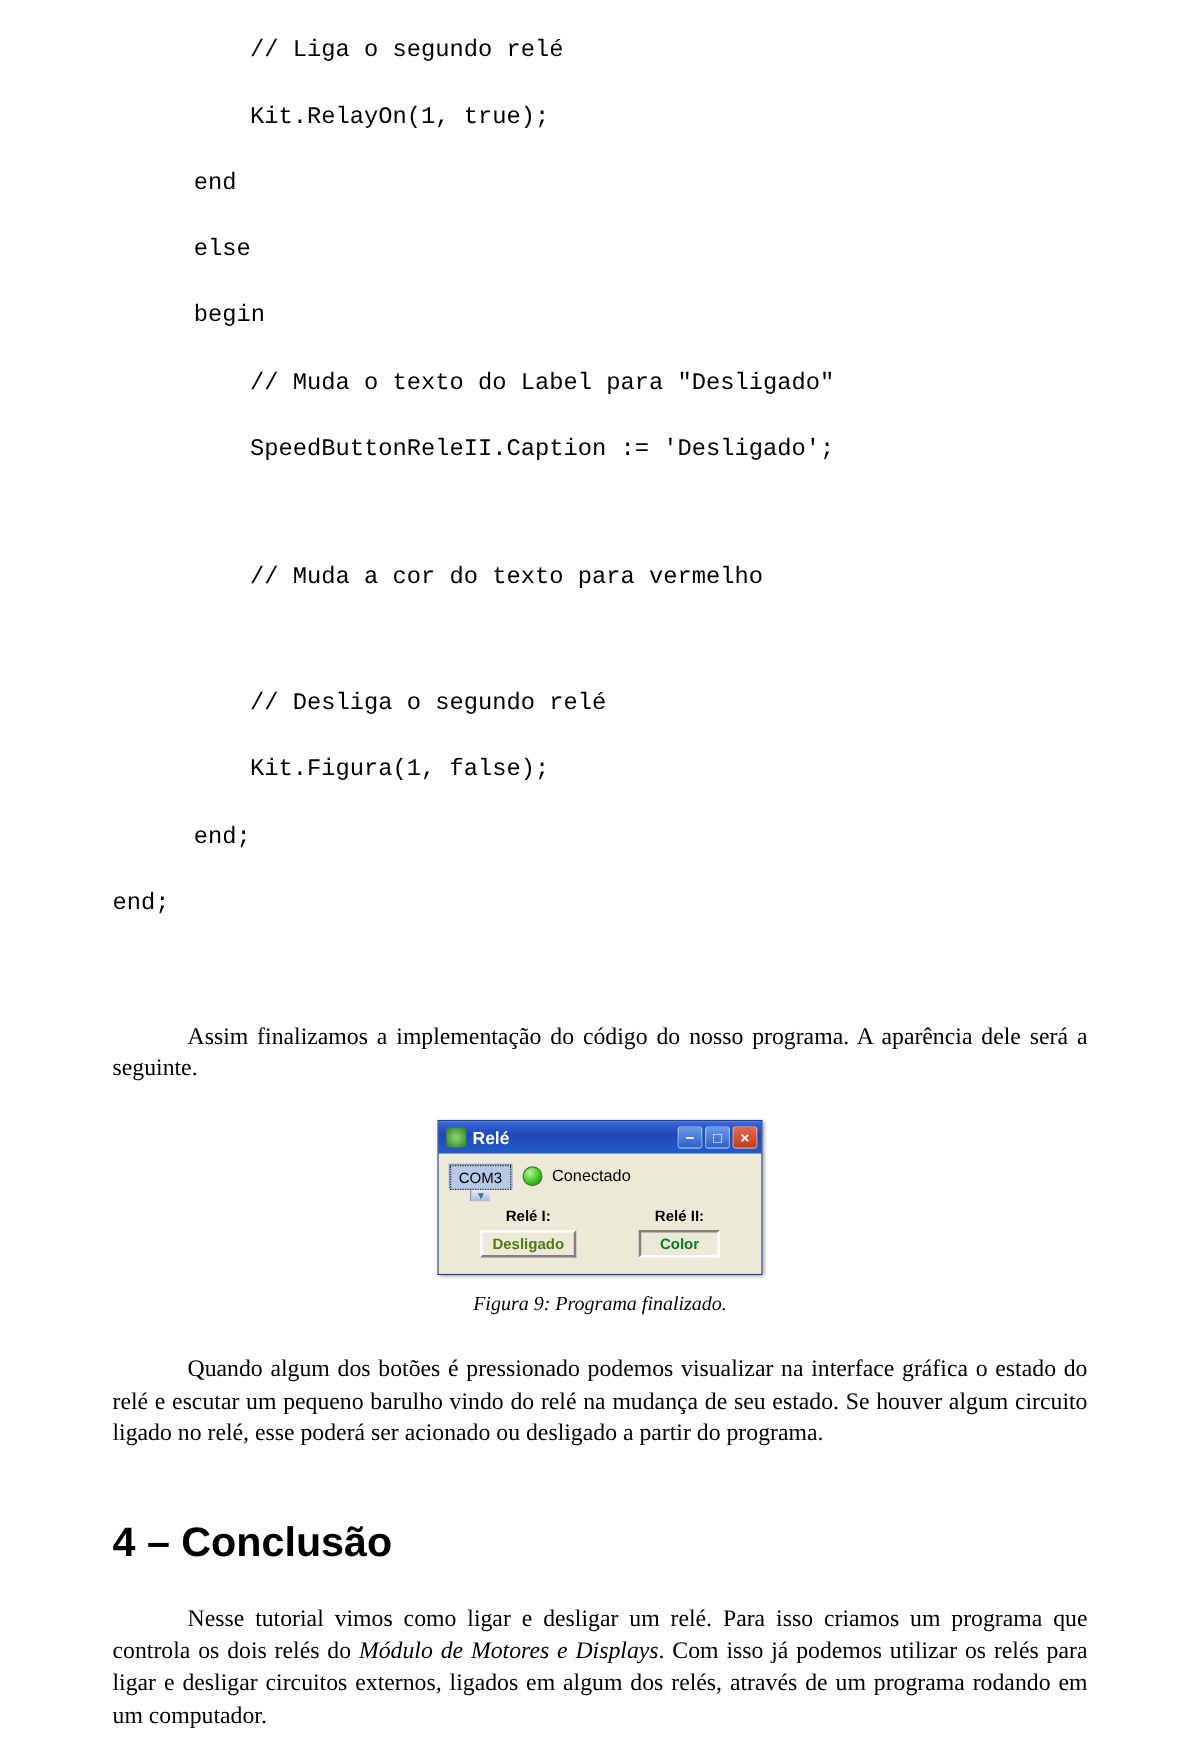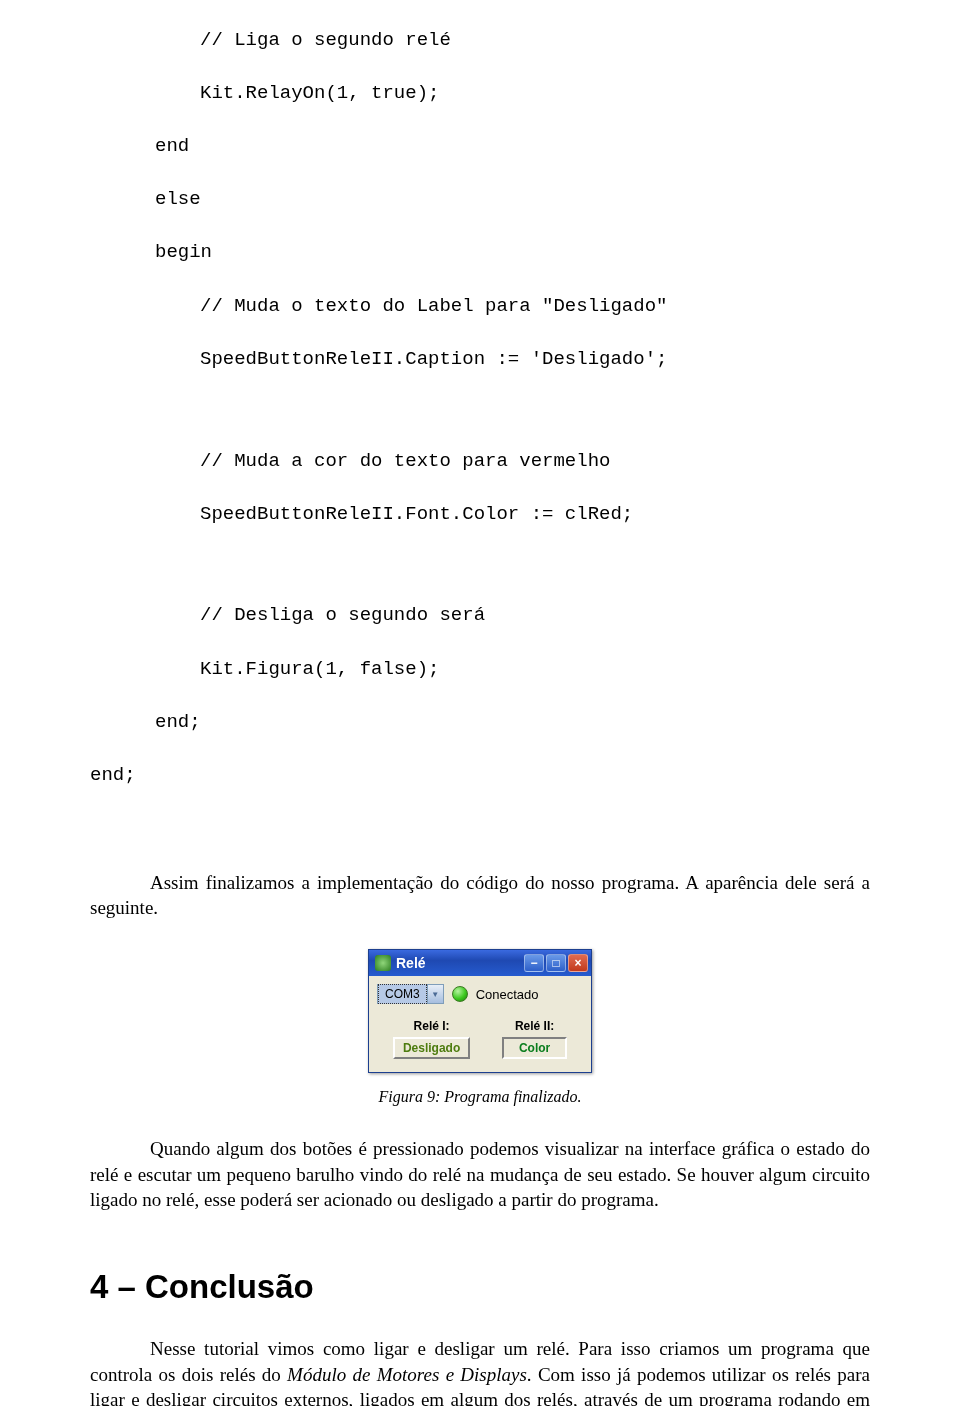--- a/index.html
+++ b/index.html
@@ -37,21 +37,21 @@
     flex-direction: column;
     align-items: center;
     margin: 20px 0 30px 0;
   }
   .caption {
     font-style: italic;
     font-size: 16px;
     margin-top: 15px;
   }
   .app-window {
-    width: 224px;
+    width: 260px;
     font-family: Tahoma, sans-serif;
     font-size: 12px;
     border: 1px solid #1c3f8f;
     background: #ece9d8;
     box-shadow: 1px 1px 3px rgba(0,0,0,0.4);
   }
   .titlebar {
     display: flex;
     align-items: center;
     justify-content: space-between;
@@ -97,20 +97,21 @@
     align-items: center;
     gap: 8px;
     margin-bottom: 10px;
   }
   .combo {
     display: flex;
     align-items: center;
     background: #fff;
     border: 1px solid #7f9db9;
     height: 20px;
+    flex-direction: column;
   }
   .combo-text {
     padding: 0 6px;
     font-size: 12px;
     min-width: 45px;
     background: #b6c9e6;
     border: 1px dotted #333;
     line-height: 18px;
   }
   .combo-arrow {
@@ -172,23 +173,22 @@
   <div class="code-block">
 <div class="code-line ind2">// Liga o segundo relé</div>
 <div class="code-line ind2">Kit.RelayOn(1, true);</div>
 <div class="code-line ind1">end</div>
 <div class="code-line ind1">else</div>
 <div class="code-line ind1">begin</div>
 <div class="code-line ind2">// Muda o texto do Label para "Desligado"</div>
 <div class="code-line ind2">SpeedButtonReleII.Caption := 'Desligado';</div>
 <div class="code-line" style="height:22px"></div>
 <div class="code-line ind2">// Muda a cor do texto para vermelho</div>
-<div class="code-line ind2">SpeedButtonReleII.Font.Color := clRed;</div>
 <div class="code-line" style="height:22px"></div>
-<div class="code-line ind2">// Desliga o segundo será</div>
+<div class="code-line ind2">// Desliga o segundo relé</div>
 <div class="code-line ind2">Kit.Figura(1, false);</div>
 <div class="code-line ind1">end;</div>
 <div class="code-line">end;</div>
   </div>
 
   <p class="body-text"><span class="indent"></span><span>Assim finalizamos a implementação do código do nosso programa. A aparência dele será a seguinte.</span></p>
 
   <div class="figure-wrap">
     <div class="app-window">
       <div class="titlebar">

